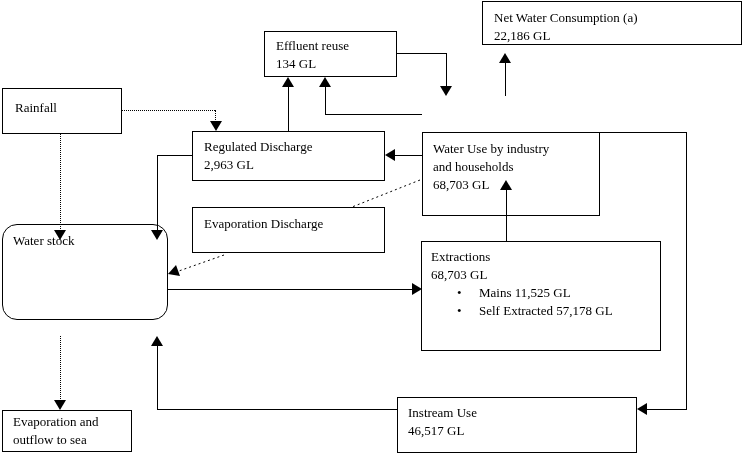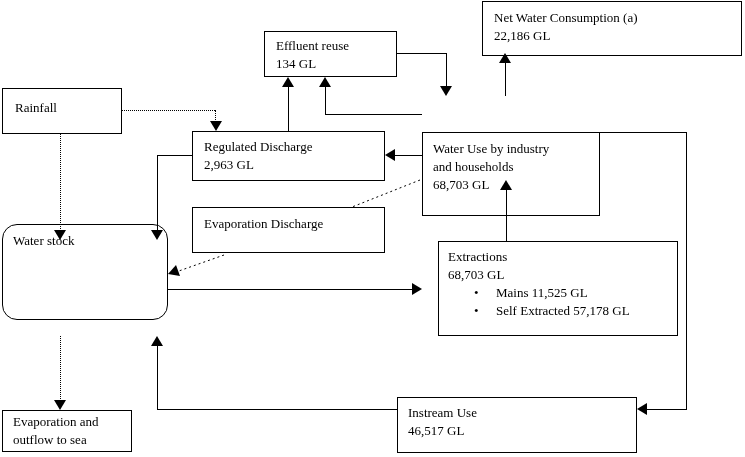--- a/index.html
+++ b/index.html
@@ -31,21 +31,21 @@
 
   <div class="box" style="left:2px;top:88px;width:120px;height:46px;padding:10px 12px;">
     <div class="tl">Rainfall</div>
   </div>
 
   <div class="box" style="left:264px;top:31px;width:133px;height:46px;padding:5px 11px;">
     <div class="tl">Effluent reuse</div>
     <div class="tl">134 GL</div>
   </div>
 
-  <div class="box" style="left:482px;top:1px;width:260px;height:55px;padding:7px 11px;">
+  <div class="box" style="left:482px;top:1px;width:260px;height:44px;padding:7px 11px;">
     <div class="tl">Net Water Consumption (a)</div>
     <div class="tl">22,186 GL</div>
   </div>
 
   <div class="box" style="left:422px;top:96px;width:178px;height:84px;padding:7px 10px;margin-top:36px;">
     <div class="tl">Water Use by industry</div>
     <div class="tl">and households</div>
     <div class="tl">68,703 GL</div>
   </div>
 
@@ -55,21 +55,21 @@
   </div>
 
   <div class="box" style="left:192px;top:207px;width:193px;height:46px;padding:7px 11px;">
     <div class="tl">Evaporation Discharge</div>
   </div>
 
   <div class="box" style="left:2px;top:224px;width:166px;height:96px;padding:7px 10px;border-radius:15px;">
     <div class="tl">Water stock</div>
   </div>
 
-  <div class="box" style="left:421px;top:241px;width:240px;height:95px;padding:6px 9px;margin-left:17px;">
+  <div class="box" style="left:421px;top:241px;width:240px;height:110px;padding:6px 9px;">
     <div class="tl">Extractions</div>
     <div class="tl">68,703 GL</div>
     <div class="bullet-row">
       <span class="bullet-glyph">•</span>
       <span class="tl">Mains 11,525 GL</span>
     </div>
     <div class="bullet-row">
       <span class="bullet-glyph">•</span>
       <span class="tl">Self Extracted 57,178 GL</span>
     </div>

